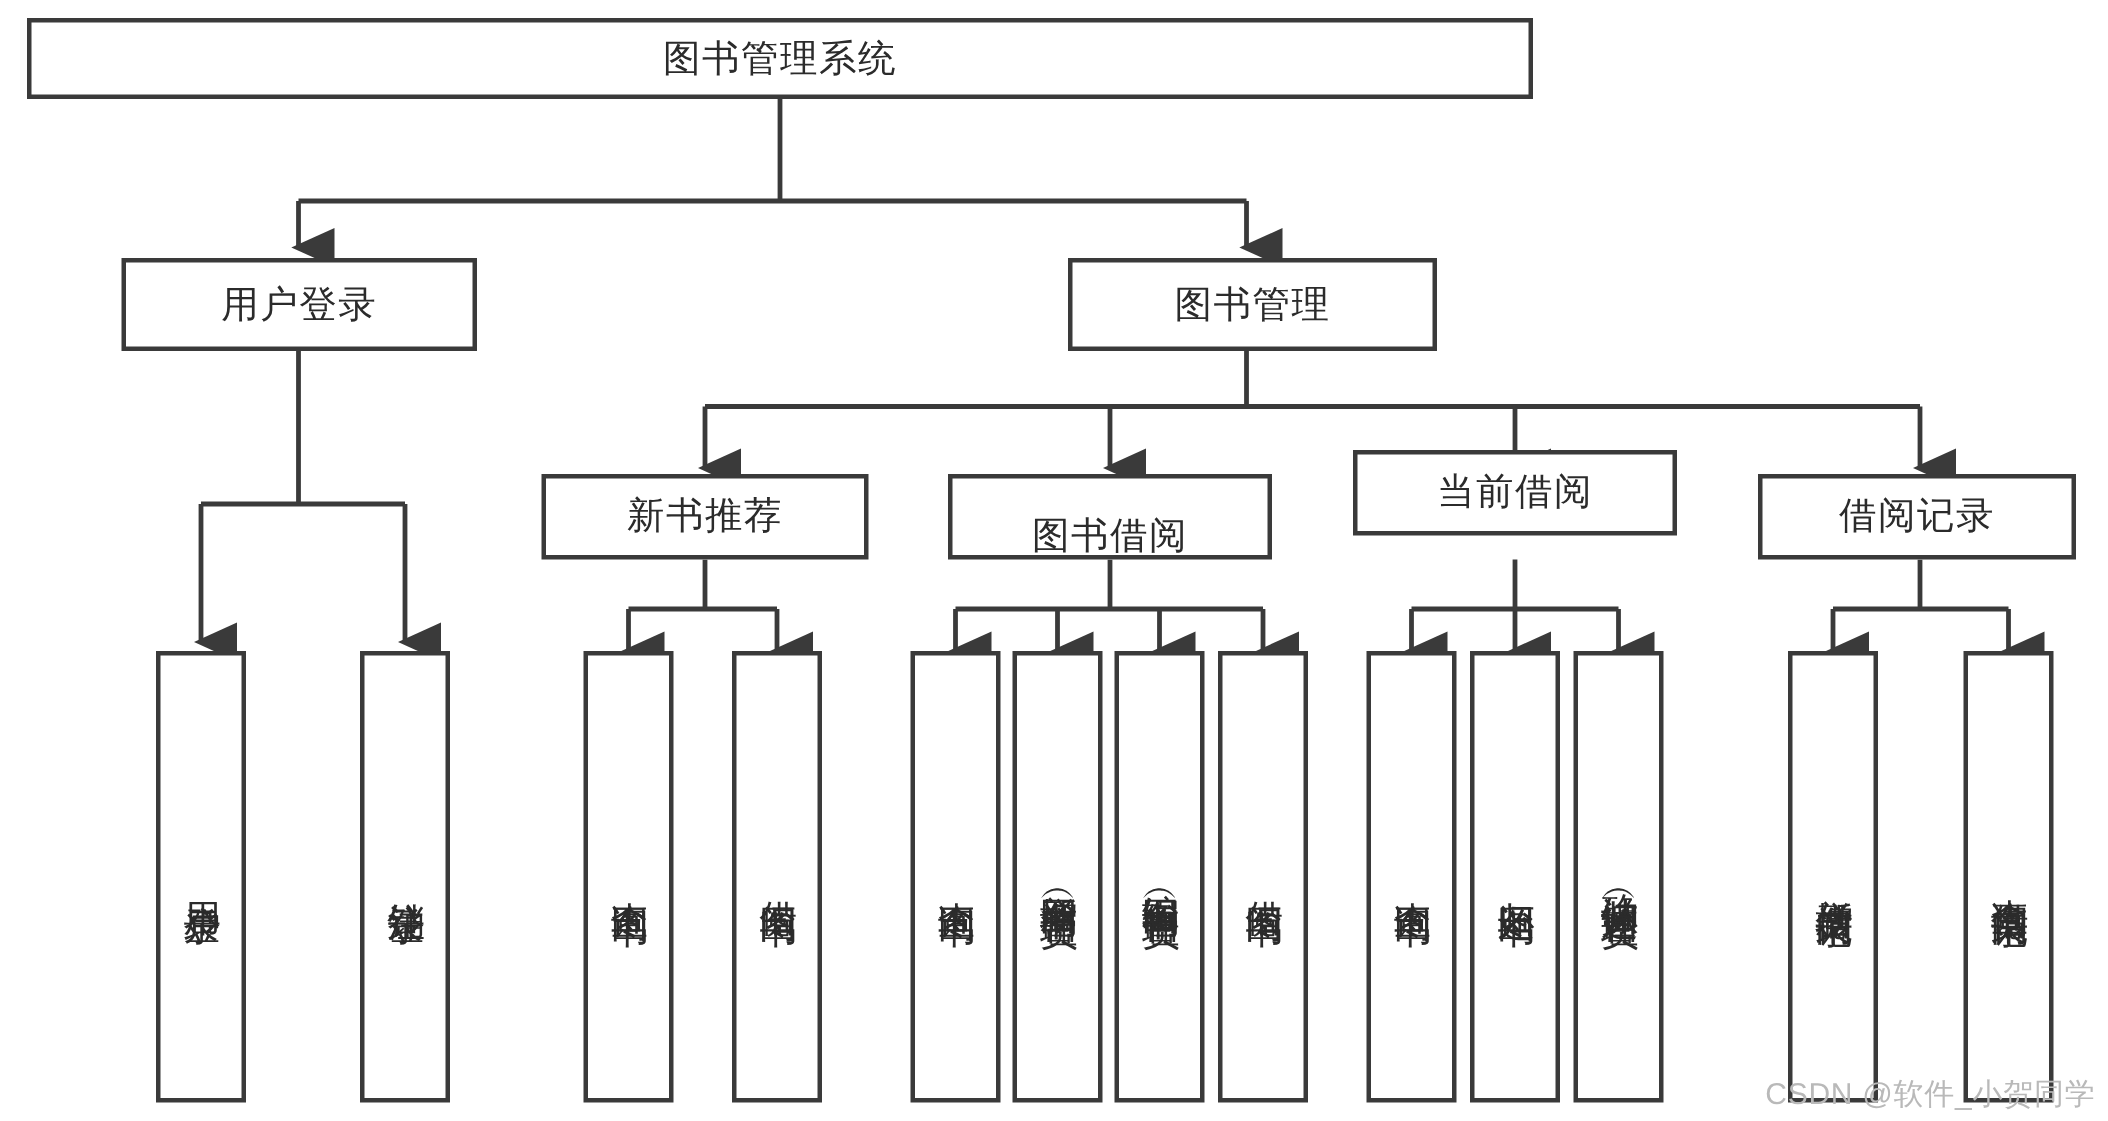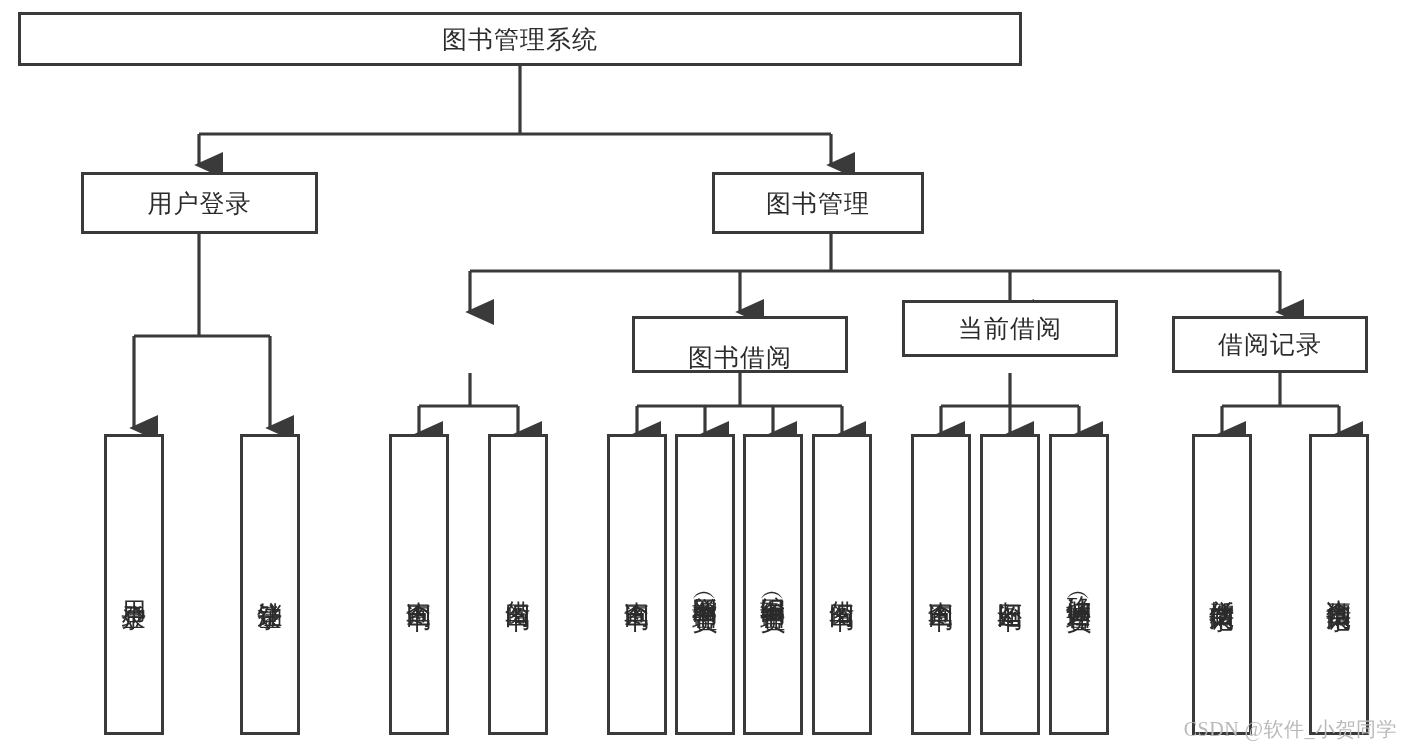--- a/index.html
+++ b/index.html
@@ -53,21 +53,20 @@
     color: #2b2b2b;
   }
   .watermark {
     position: absolute;
     right: 8px;
     bottom: 4px;
     font-size: 20px;
     color: #b9b9b9;
     letter-spacing: 0.5px;
     white-space: nowrap;
-    font-family: Liberation Serif, serif;
   }
 </style>
 </head>
 <body>
 
 <div id="canvas">
 
   <svg id="edges" viewBox="0 0 1405 747">
     <defs>
       <marker id="arrow" viewBox="0 0 12 12" refX="6" refY="10" markerWidth="9" markerHeight="9" orient="auto-start-reverse">
@@ -119,31 +118,34 @@
     </g>
   </svg>
 
   <div class="node h" style="left:18px; top:12px; width:1004px; height:54px;">
     <span>图书管理系统</span>
   </div>
 
   <div class="node h" style="left:81px; top:172px; width:237px; height:62px;">
     <span>用户登录</span>
   </div>
-  <div class="node h" style="left:712px; top:172px; width:212px; height:62px;justify-content:center;">
+  <div class="node h" style="left:712px; top:172px; width:246px; height:62px;justify-content:center;">
     <span>图书管理</span>
   </div>
 
+  <div class="node h" style="left:361px; top:316px; width:218px; height:57px;">
+    <span>新书推荐</span>
+  </div>
   <div class="node h" style="left:632px; top:316px; width:216px; height:57px;align-items:flex-end;">
     <span>图书借阅</span>
   </div>
   <div class="node h" style="left:902px; top:300px; width:216px; height:57px;">
     <span>当前借阅</span>
   </div>
-  <div class="node h" style="left:1172px; top:316px; width:196px; height:57px;">
+  <div class="node h" style="left:1172px; top:316px; width:212px; height:57px;">
     <span>借阅记录</span>
   </div>
 
   <div class="node v" style="left:104px; top:434px; width:60px; height:301px;">
     <span class="vlabel">用户登录</span>
   </div>
   <div class="node v" style="left:240px; top:434px; width:60px; height:301px;">
     <span class="vlabel">注销登录</span>
   </div>
 

